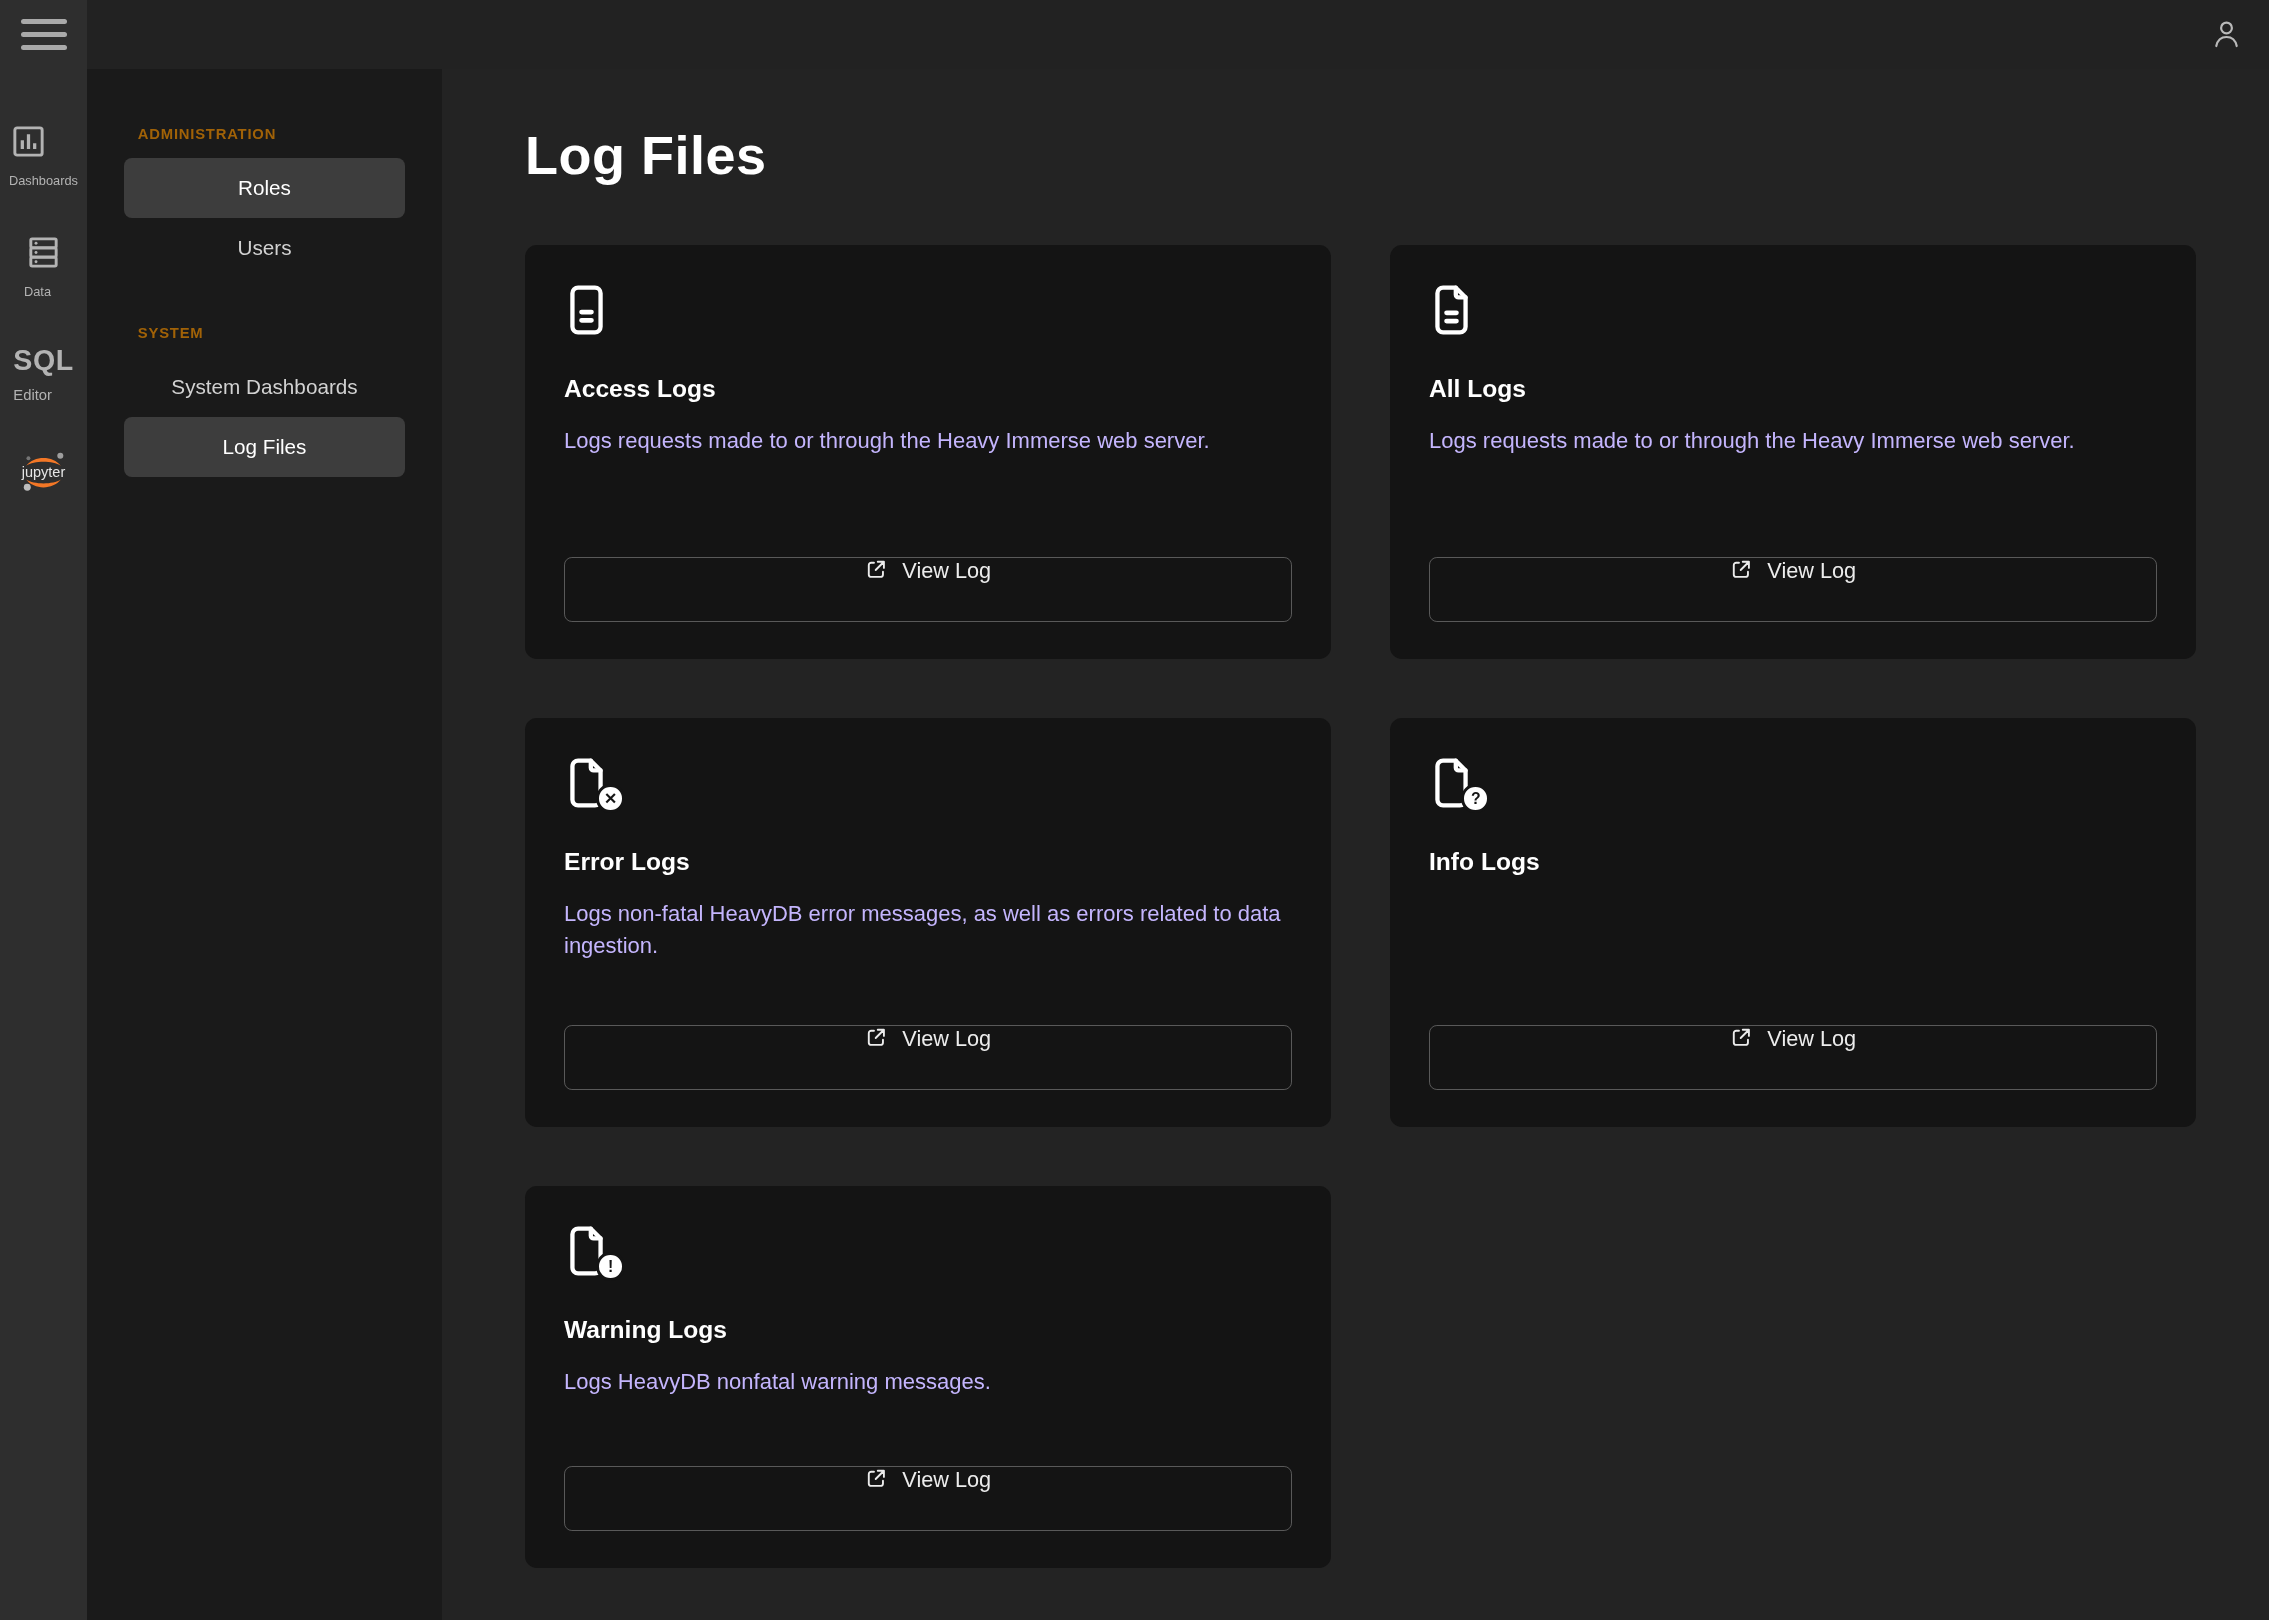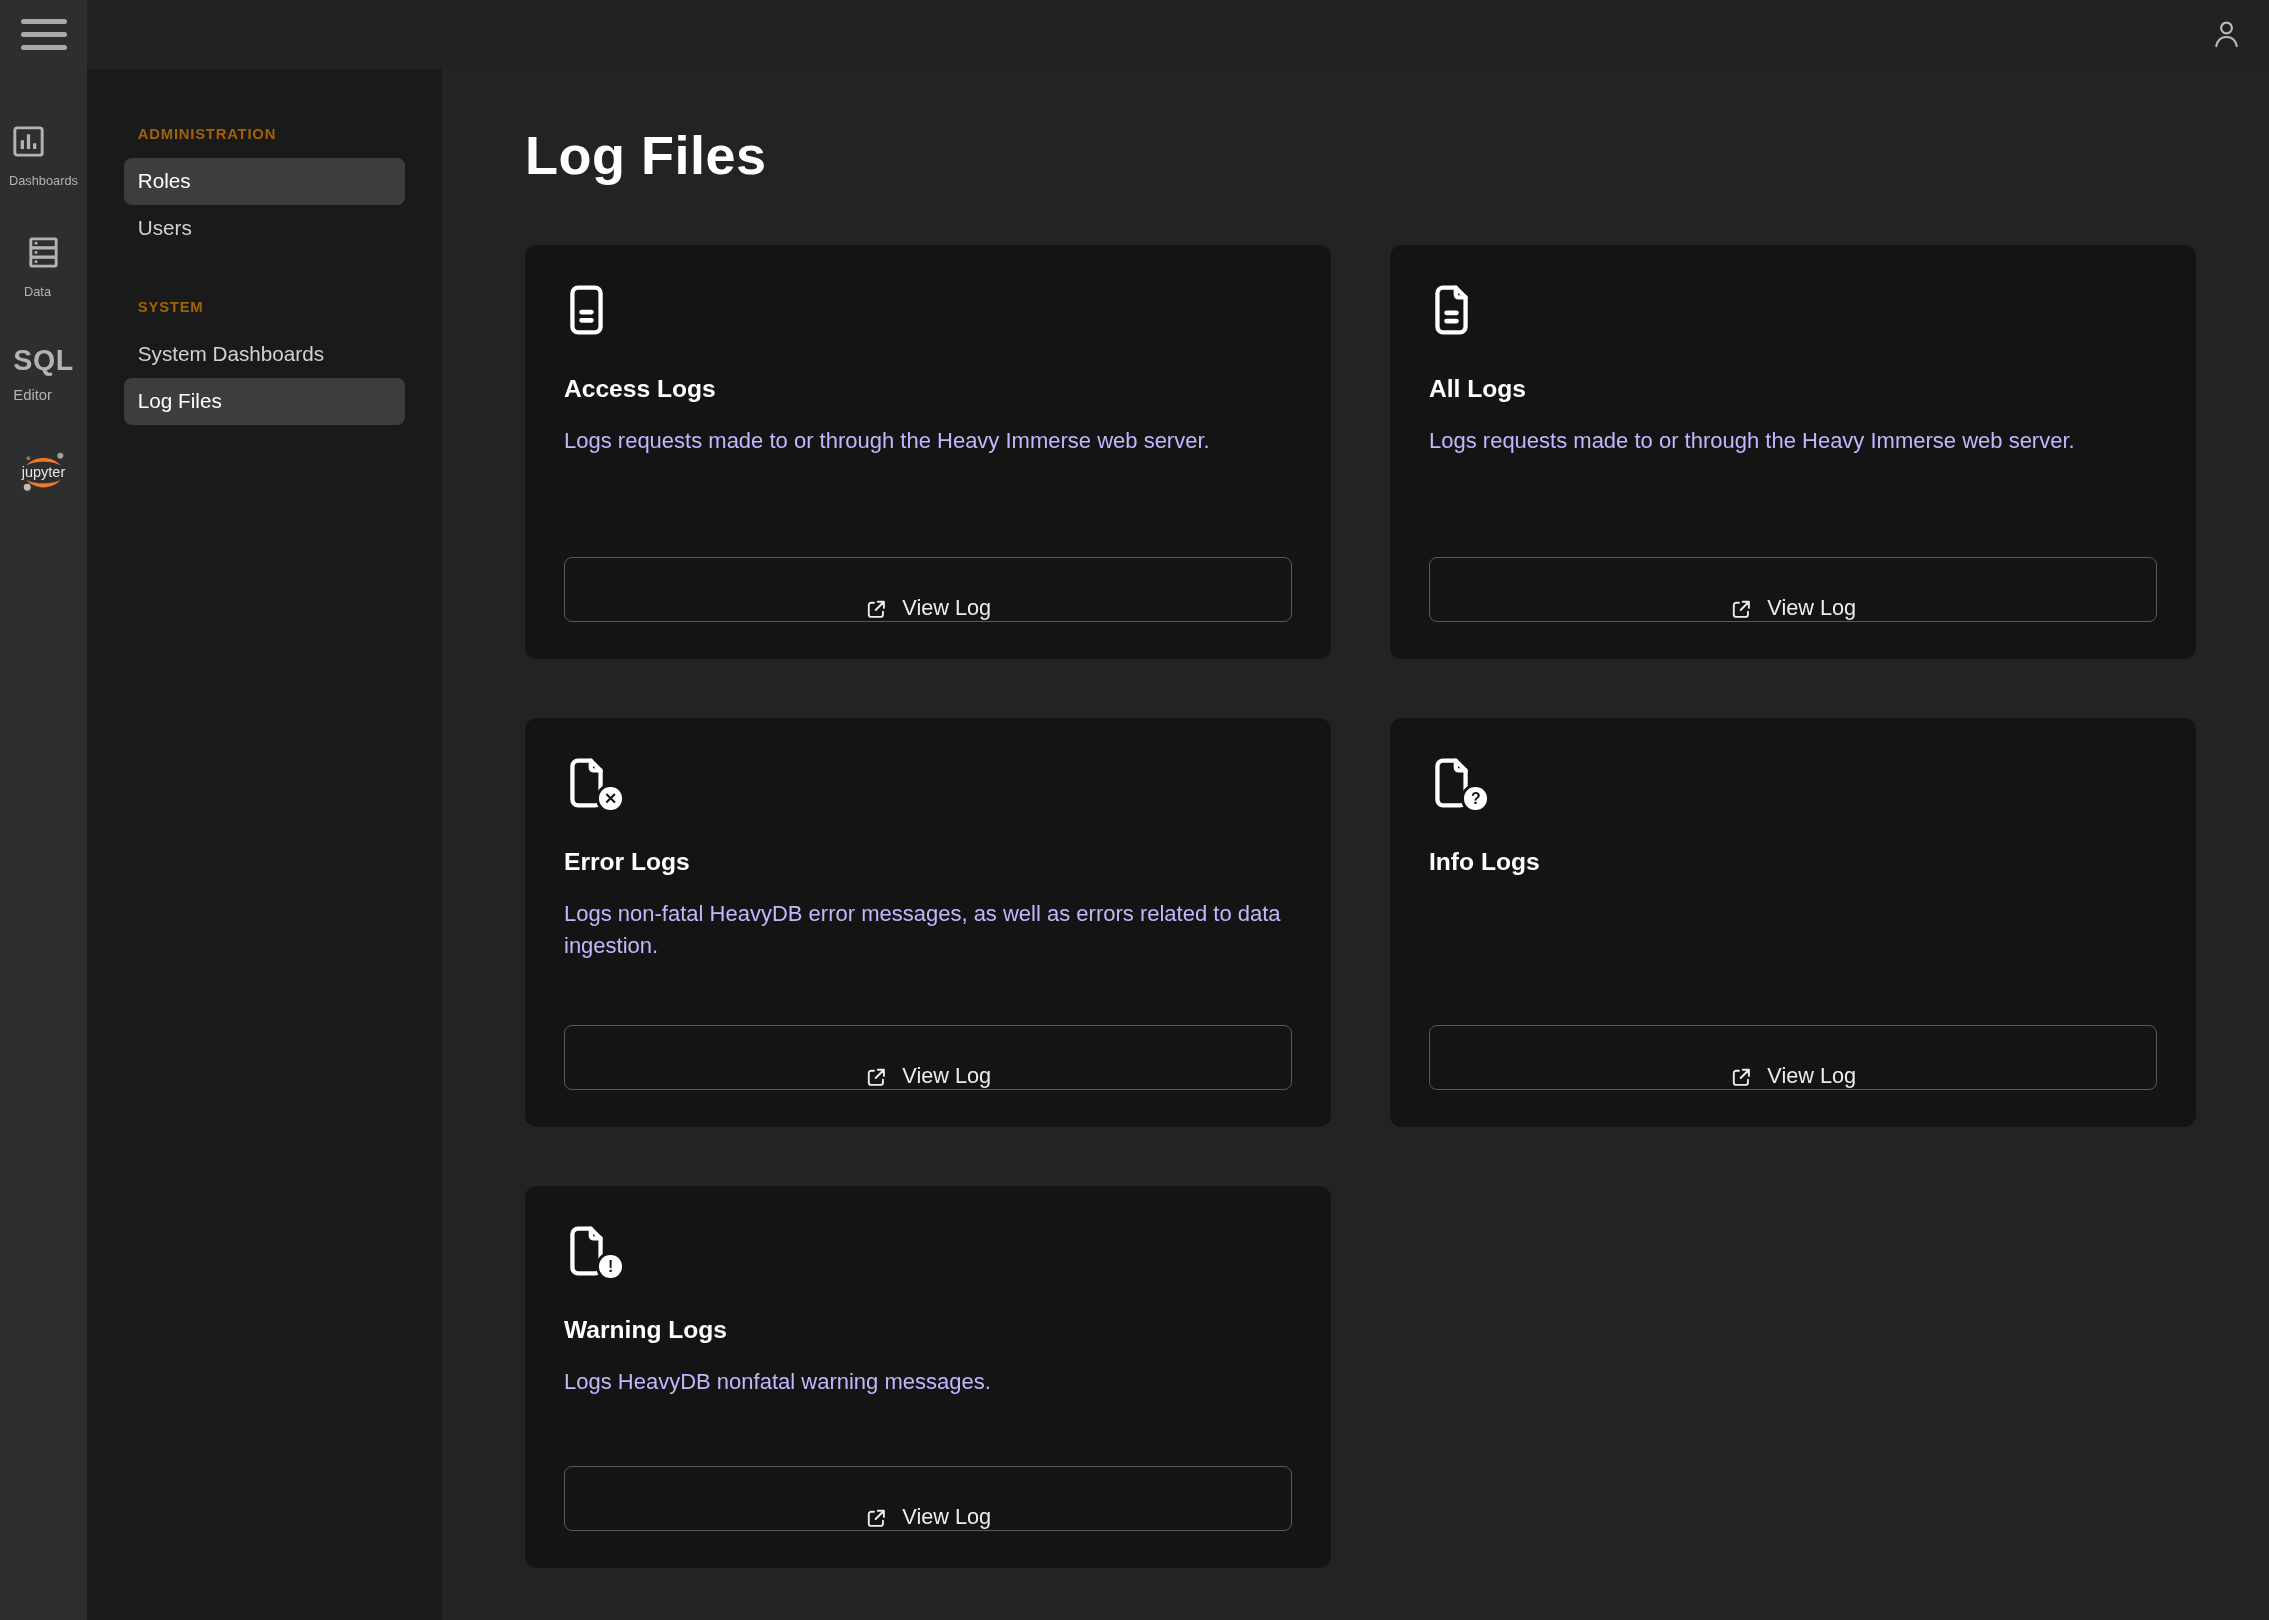--- a/index.html
+++ b/index.html
@@ -27,36 +27,36 @@
   
   .rail { width: 87px; background: #2e2e2e; padding-top: 53px; display: flex; flex-direction: column; align-items: center; gap: 45px; flex-shrink: 0; }
   .rail-item { display: flex; flex-direction: column; gap: 7.9px; color: #b3b3b3; cursor: pointer; }
   .rail-label { font-size: 12.8px; }
   .sql-big { font-size: 28.6px; font-weight: 700; letter-spacing: 0.5px; }
   .sql-sub { font-size: 14.8px; margin-top: 2px; }
   
   .sidebar { width: 355px; background: #1a1a1a; padding: 57px 37px 0; flex-shrink: 0; }
   .side-section { margin-bottom: 47px; }
   .side-header { font-size: 14.8px; font-weight: 700; letter-spacing: 0.8px; color: #a16207; margin: 0 0 15.8px 13.8px; }
-  .side-item { height: 47px; display: flex; align-items: center; padding: 0 13.8px; border-radius: 7.9px; font-size: 20.7px; color: #d2d2d2; cursor: pointer; }
+  .side-item { height: 60px; display: flex; align-items: center; padding: 0 13.8px; border-radius: 7.9px; font-size: 20.7px; color: #d2d2d2; cursor: pointer; justify-content: center; }
   .side-item.selected { background: #3d3d3d; color: #ffffff; }
   
   .main { flex: 1; background: #232323; padding: 55px 0 0 83px; overflow: hidden; }
   .page-title { font-size: 54px; font-weight: 600; color: #fff; letter-spacing: 0.5px; }
   .page-subtitle { font-size: 24.6px; color: #9e9e9e; margin-top: 15.8px; }
   .cards { margin-top: 59px; width: 1671px; display: grid; grid-template-columns: repeat(2, 1fr); column-gap: 59px; row-gap: 59px; }
   .card { background: #141414; border-radius: 11.8px; padding: 37px 39px; display: flex; flex-direction: column; align-items: flex-start; }
   .card:nth-child(1), .card:nth-child(2) { height: 414px; }
   .card:nth-child(3), .card:nth-child(4) { height: 409px; }
   .card:nth-child(5) { height: 382px; }
   .card-icon { position: relative; width: 59px; height: 56px; color: #fff; }
   .badge { position: absolute; right: -2px; bottom: -2px; width: 28.6px; height: 28.6px; border-radius: 50%; background: #ffffff; border: 3.9px solid #141414; color: #141414; font-weight: 800; font-size: 15.8px; display: flex; align-items: center; justify-content: center; line-height: 1; }
   .card-title { font-size: 24.6px; font-weight: 700; color: #fff; margin-top: 37px; }
   .card-desc { font-size: 22px; line-height: 1.45; color: #c4b5fd; margin-top: 22px; }
-  .view-log-btn { margin-top: auto; width: 100%; height: 65px; background: transparent; border: 1.5px solid #595959; border-radius: 7.9px; color: #ececec; font-size: 21.7px; font-family: inherit; display: flex; align-items: flex-end; justify-content: center; gap: 14.8px; cursor: pointer; }
+  .view-log-btn { margin-top: auto; width: 100%; height: 65px; background: transparent; border: 1.5px solid #595959; border-radius: 7.9px; color: #ececec; font-size: 21.7px; font-family: inherit; display: flex; align-items: flex-start; justify-content: center; gap: 14.8px; cursor: pointer; }
   .view-log-btn svg { display: block; }
 </style>
 </head>
 <body>
 
 <header class="topbar">
   <div class="topbar-left">
     <div class="hamburger">
         <span></span>
         <span></span>

